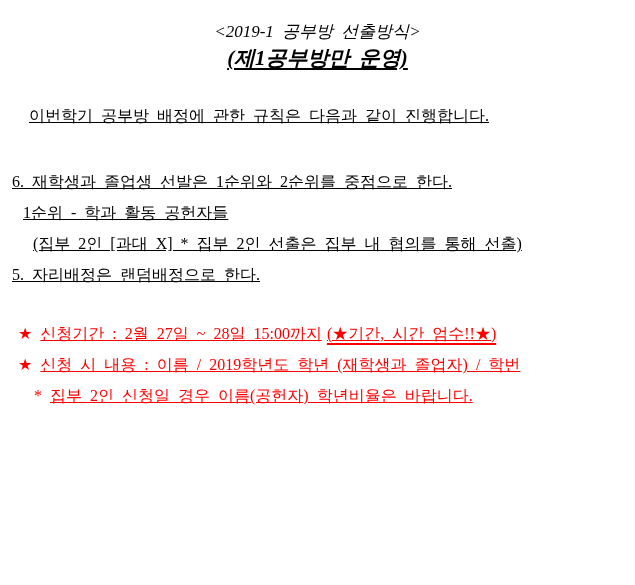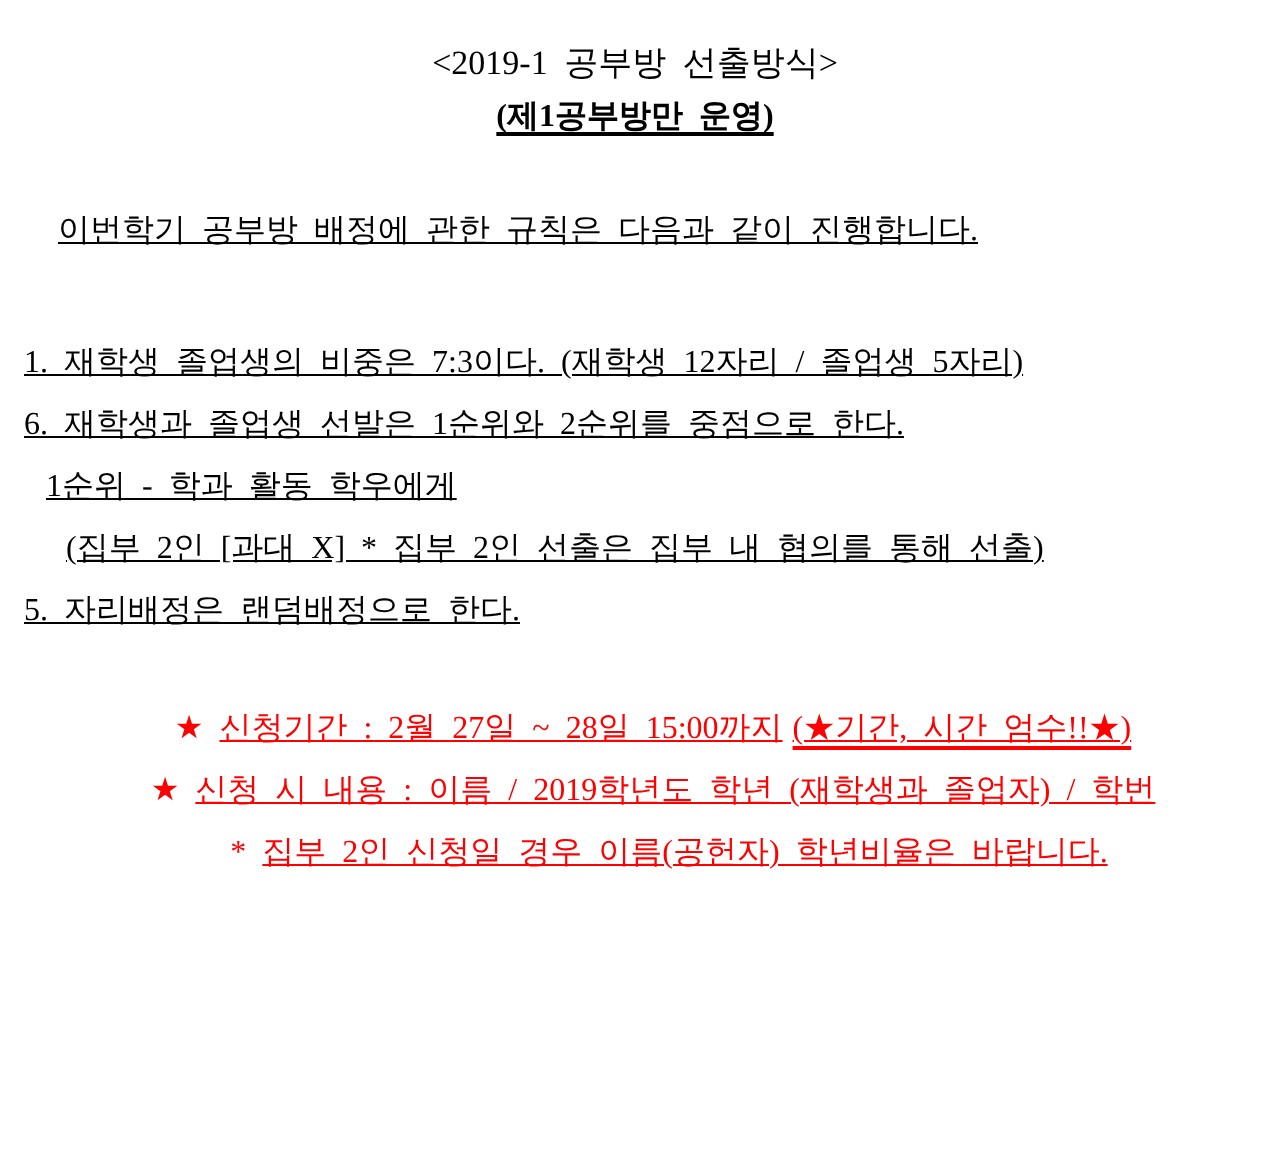--- a/index.html
+++ b/index.html
@@ -22,29 +22,30 @@
   .line {
     line-height: 31px;
     white-space: nowrap;
     word-spacing: 4px;
     text-decoration: underline;
   }
   
   .title-block {
     text-align: center;
     padding-right: 12px;
+    font-style: italic;
   }
   .doc-title {
     font-size: 17px;
     line-height: 27px;
     white-space: nowrap;
     word-spacing: 4px;
   }
   .doc-subtitle {
-    font-size: 16px;
+    font-size: 21px;
     line-height: 27px;
     white-space: nowrap;
     word-spacing: 4px;
     font-weight: bold;
   }
   .doc-subtitle span {
     text-decoration: underline;
     text-decoration-thickness: 2px;
     text-underline-offset: 3px;
   }
@@ -57,21 +58,21 @@
     margin-top: 35px;
   }
   .ind-item { margin-left: 0; }
   .ind-sub  { margin-left: 11px; }
   .ind-sub2 { margin-left: 21px; }
   .ind-sub3 { margin-left: 6px; }
   
   .notices {
     margin-top: 28px;
   }
-  .notice { margin-left: 6px; text-align: center; }
+  .notice { margin-left: 6px; }
   .notice-last { margin-left: 22px; }
   .red { color: #ff0000; }
   .bullet {
     display: inline-block;
     margin-right: 8px;
   }
   .u-part {
     text-decoration: underline;
     text-decoration-thickness: 1.5px;
     text-underline-offset: 4px;
@@ -86,23 +87,22 @@
   <div class="title-block">
     <div class="doc-title">&lt;2019-1 공부방 선출방식&gt;</div>
     <div class="doc-subtitle">
       <span>(제1공부방만 운영)</span>
     </div>
   </div>
 
   <p class="line intro">이번학기 공부방 배정에 관한 규칙은 다음과 같이 진행합니다.</p>
 
   <div class="rules">
-    <div class="line ind-item">1. 재학생 졸업생의 비중은 7:3이다. (재학생 12자리 / 졸업생 5자리)</div>
     <div class="line ind-item">6. 재학생과 졸업생 선발은 1순위와 2순위를 중점으로 한다.</div>
-    <div class="line ind-sub">1순위 - 학과 활동 학우에게</div>
+    <div class="line ind-sub">1순위 - 학과 활동 공헌자들</div>
     <div class="line ind-sub2">(집부 2인 [과대 X] * 집부 2인 선출은 집부 내 협의를 통해 선출)</div>
     <div class="line ind-item">5. 자리배정은 랜덤배정으로 한다.</div>
   </div>
 
   <div class="notices">
 
     <div class="line notice red">
       <span class="bullet">★</span><span>신청기간 : 2월 27일 ~ 28일 15:00까지</span><span class="u-part">(★기간, 시간 엄수!!★)</span>
     </div>
 

